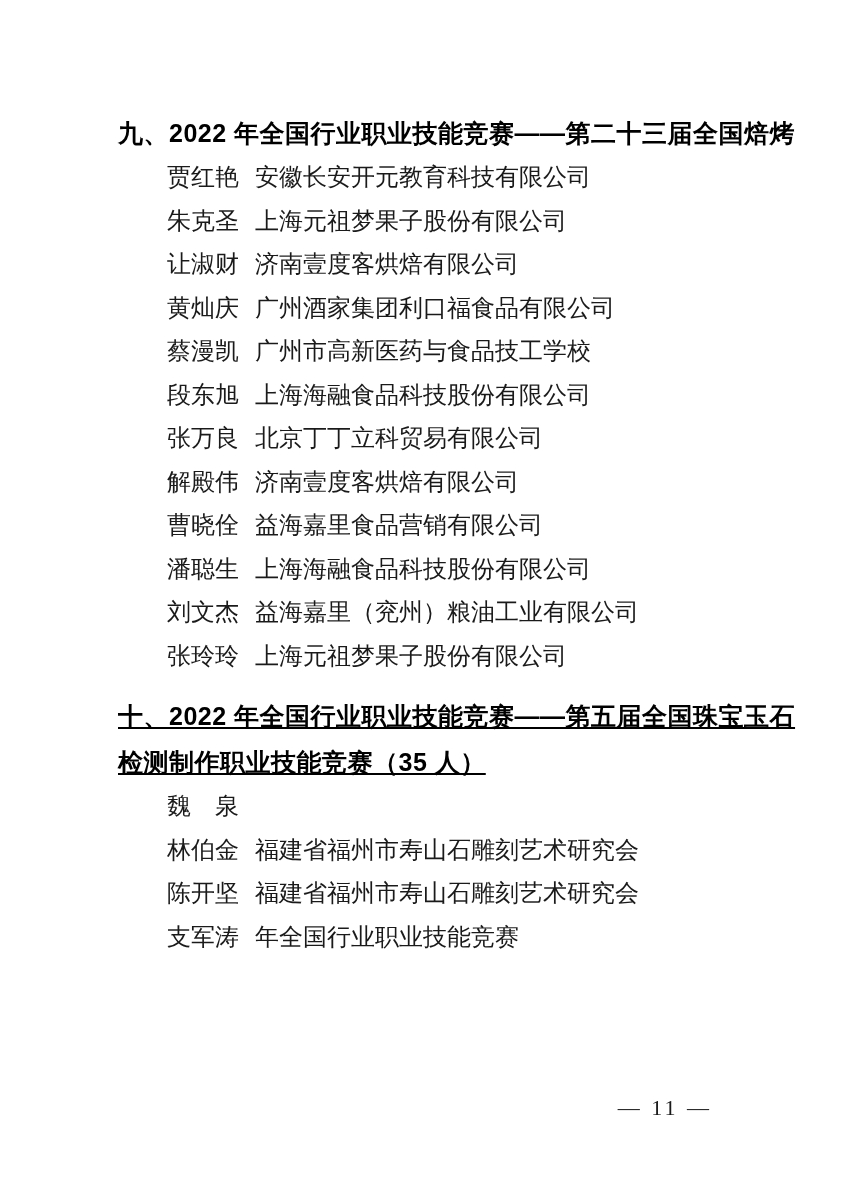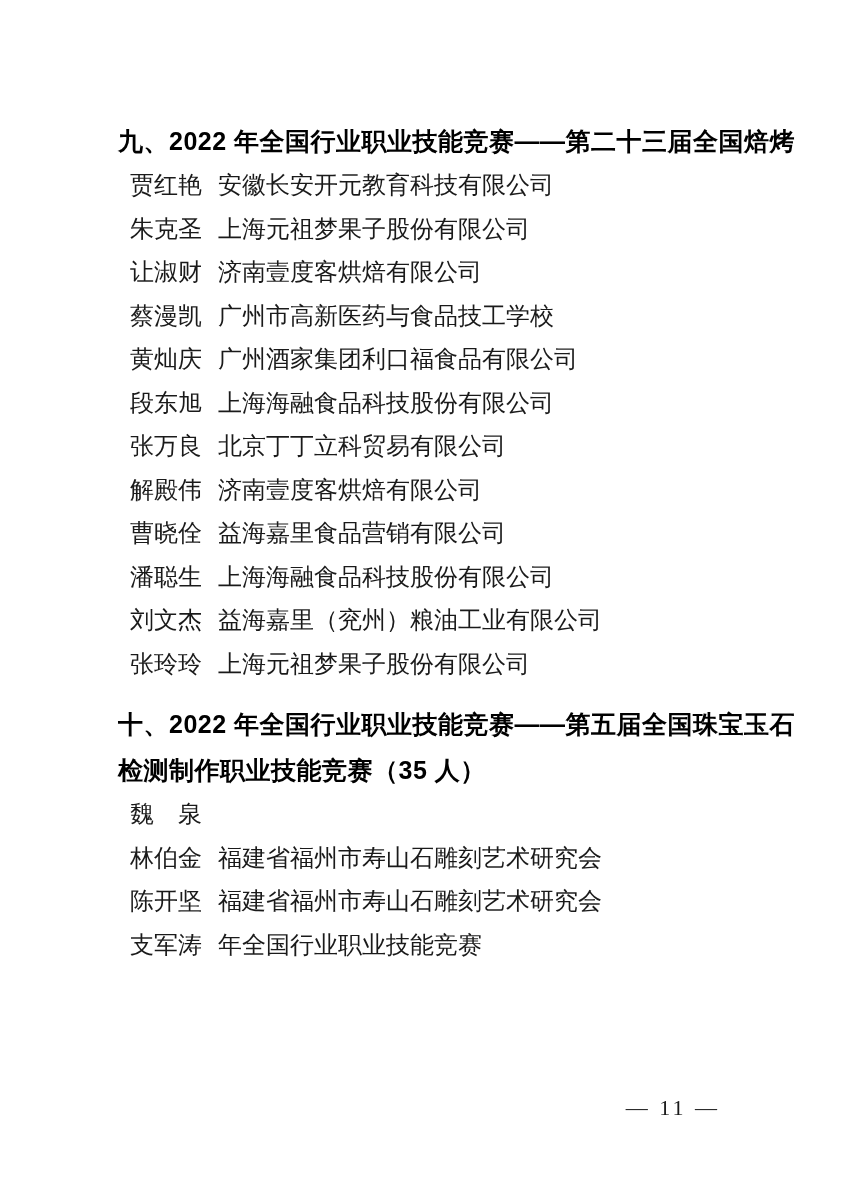--- a/index.html
+++ b/index.html
@@ -6,21 +6,21 @@
   .page{
     position:relative;
     width:848px;height:1200px;
     background:#ffffff;
     color:#111111;
     overflow:hidden;
     font-family:"Liberation Serif","DejaVu Serif",serif;
   }
   .content{
     position:absolute;
-    left:118px;top:118px;
+    left:118px;top:110px;
     width:620px;
   }
   .heading{
     margin:0;
     font-family:"Liberation Sans","DejaVu Sans",sans-serif;
     font-weight:700;
     font-size:25px;
     color:#000000;
   }
   .heading-line{
@@ -33,37 +33,39 @@
     list-style:none;
     margin:0;
     padding:0 0 0 12px;
   }
   .roster-row{
     display:flex;
     align-items:baseline;
     line-height:43.5px;
     font-size:24px;
     color:#1a1a1a;
+    margin-left:37px;
   }
   .person-name{
     flex:0 0 74px;
     margin-right:14px;
     white-space:pre;
   }
   .person-org{
     white-space:nowrap;
     text-align:right;
   }
   .section-2 .heading{
     margin-top:15px;
+    text-decoration:underline;
   }
   .page-number{
     position:absolute;
     top:1095px;
-    right:128px;
+    right:136px;
     font-size:22px;
     letter-spacing:3px;
     color:#1a1a1a;
     white-space:pre;
   }
 </style>
 </head>
 <body>
 
 <div class="page">
@@ -80,26 +82,26 @@
         </li>
         <li class="roster-row">
           <span class="person-name">朱克圣</span>
           <span class="person-org">上海元祖梦果子股份有限公司</span>
         </li>
         <li class="roster-row">
           <span class="person-name">让淑财</span>
           <span class="person-org">济南壹度客烘焙有限公司</span>
         </li>
         <li class="roster-row">
+          <span class="person-name">黄灿庆</span>
+          <span class="person-org">广州酒家集团利口福食品有限公司</span>
+        </li>
+        <li class="roster-row">
           <span class="person-name">蔡漫凯</span>
           <span class="person-org">广州市高新医药与食品技工学校</span>
-        </li>
-        <li class="roster-row">
-          <span class="person-name">黄灿庆</span>
-          <span class="person-org">广州酒家集团利口福食品有限公司</span>
         </li>
         <li class="roster-row">
           <span class="person-name">段东旭</span>
           <span class="person-org">上海海融食品科技股份有限公司</span>
         </li>
         <li class="roster-row">
           <span class="person-name">张万良</span>
           <span class="person-org">北京丁丁立科贸易有限公司</span>
         </li>
         <li class="roster-row">

